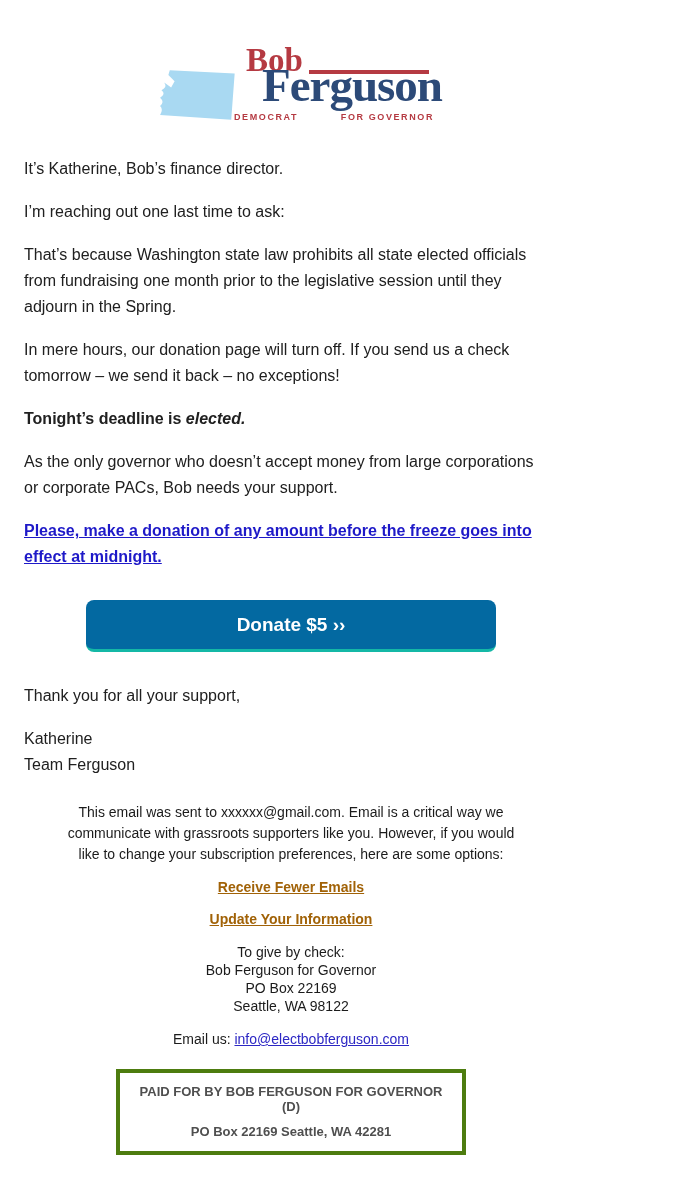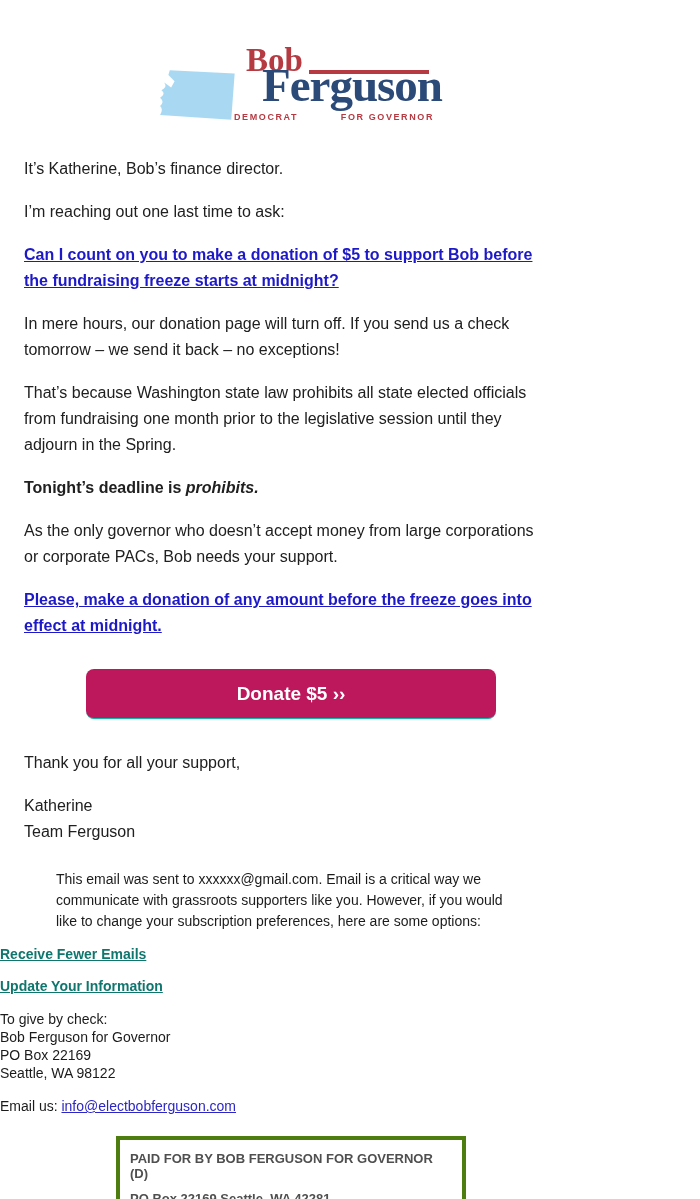--- a/index.html
+++ b/index.html
@@ -49,35 +49,35 @@
   a.cta-link {
     color: #1e19c8; font-weight: bold; text-decoration: underline; cursor: pointer;
   }
   .bold-line { font-weight: bold; }
   .bold-line em { font-weight: bold; font-style: italic; }
 
   .btn-wrap { padding: 13px 0 14px 0; text-align: center; margin-bottom: 17px; }
   .donate-btn {
     display: block;
     width: 410px; margin: 0 auto;
-    background: #be185d;
-    border-bottom: 1px solid #14b8a6;
+    background: #0369a1;
+    border-bottom: 3px solid #14b8a6;
     border-radius: 8px;
     color: #ffffff; font-weight: bold; font-size: 19px;
     line-height: 49px; text-align: center;
     text-decoration: none; cursor: pointer;
   }
   .signoff { line-height: 26px; }
 
   
-  .footer { margin-top: 24px; font-size: 14px; color: #1b1b1b; }
+  .footer { margin-top: 24px; text-align: center; font-size: 14px; color: #1b1b1b; }
   .footer .notice { padding: 0 56px; line-height: 21px; margin-bottom: 14px; }
   .footer p { margin: 0 0 15px 0; }
   .footer .link-row { margin: 0 0 16px 0; }
-  a.footer-link { color: #0f766e; font-weight: bold; text-decoration: underline; cursor: pointer; }
+  a.footer-link { color: #a16207; font-weight: bold; text-decoration: underline; cursor: pointer; }
   .unsub { color: #1b1b1b; cursor: pointer; }
   .address { line-height: 18px; margin-bottom: 16px; }
   a.email-link { color: #2c27c4; text-decoration: underline; cursor: pointer; }
 
   .disclaimer-box {
     width: 350px; margin: 22px auto 60px auto;
     border: 4px solid #4d7c0f;
     padding: 11px 10px 12px 10px;
     font-size: 13px; font-weight: bold; color: #4f4f4f;
     line-height: 15px;
@@ -100,27 +100,24 @@
     <span class="logo-ferguson">Ferguson</span>
     <span class="logo-tagline">
       <span>DEMOCRAT</span>
       <span>FOR GOVERNOR</span>
     </span>
   </div>
 
   <div class="content">
     <p>It’s Katherine, Bob’s finance director.</p>
     <p>I’m reaching out one last time to ask:</p>
-    <p>
-      <a class="cta-link">Can I count on you to make a donation of $5 to support Bob before the fundraising freeze starts at midnight?</a>
-    </p>
+    <p>That’s because Washington state law prohibits all state elected officials from fundraising one month prior to the legislative session until they adjourn in the Spring.</p>
     <p>In mere hours, our donation page will turn off. If you send us a check tomorrow – we send it back – no exceptions!</p>
-    <p>That’s because Washington state law prohibits all state elected officials from fundraising one month prior to the legislative session until they adjourn in the Spring.</p>
     <p class="bold-line">
-      <span>Tonight’s deadline is </span><em>prohibits.</em>
+      <span>Tonight’s deadline is </span><em>elected.</em>
     </p>
     <p>As the only governor who doesn’t accept money from large corporations or corporate PACs, Bob needs your support.</p>
     <p>
       <a class="cta-link">Please, make a donation of any amount before the freeze goes into effect at midnight.</a>
     </p>
 
     <div class="btn-wrap">
       <a class="donate-btn">Donate $5 ››</a>
     </div>
 

